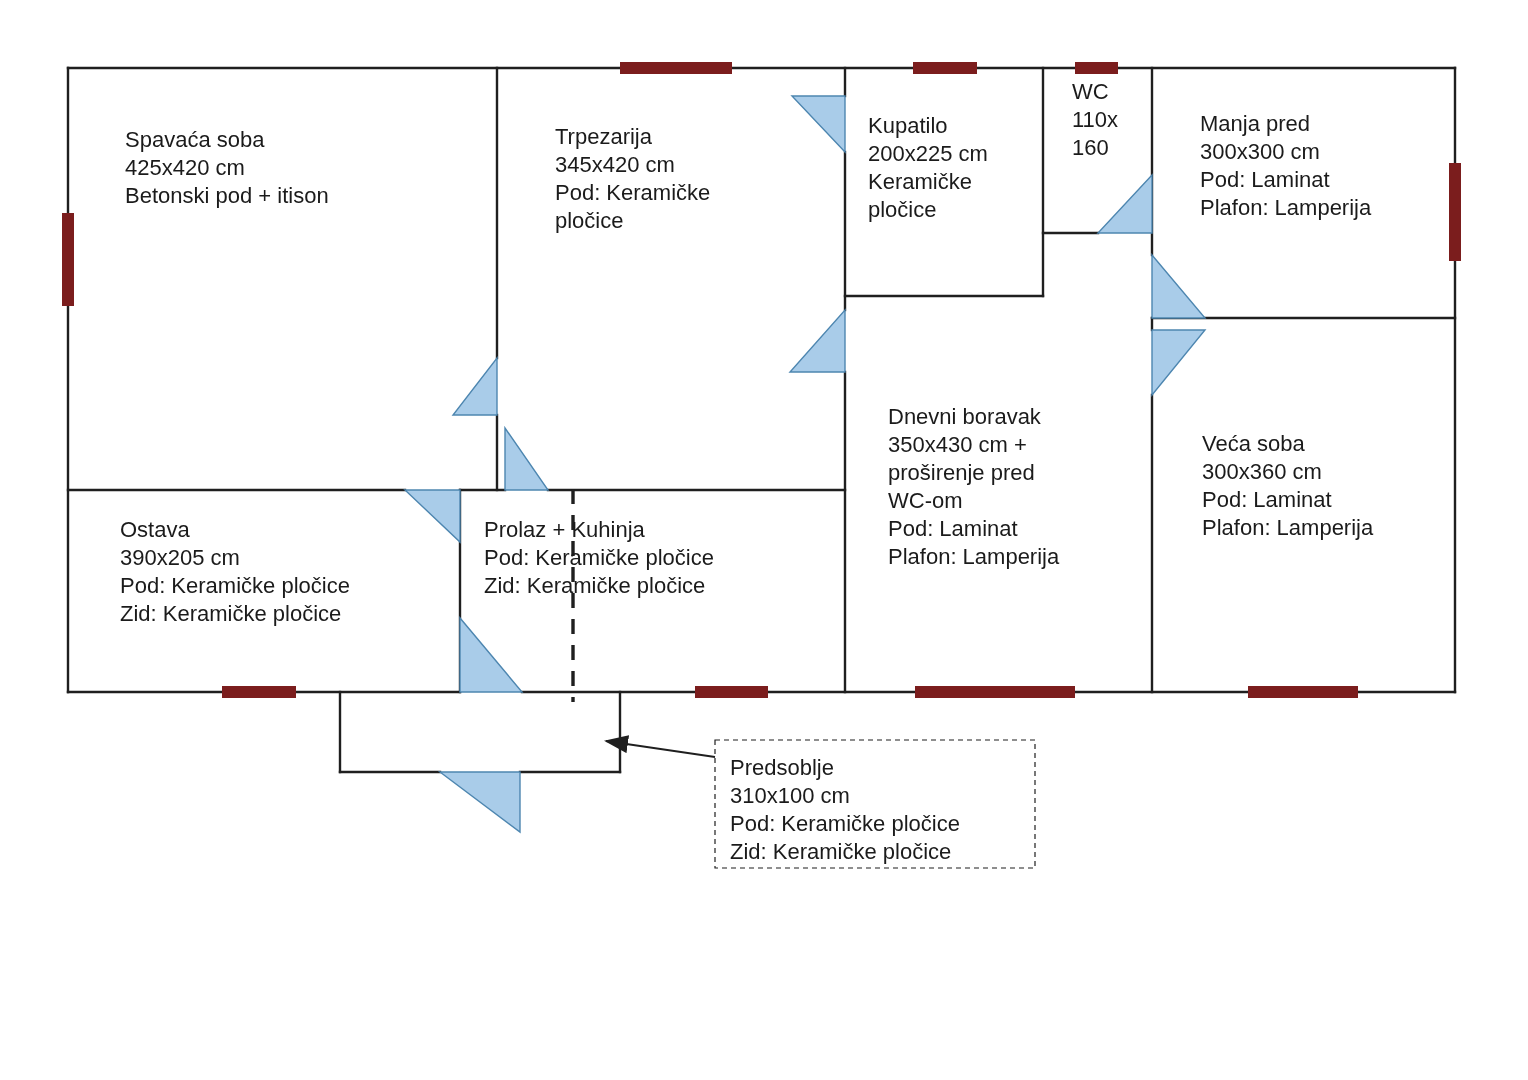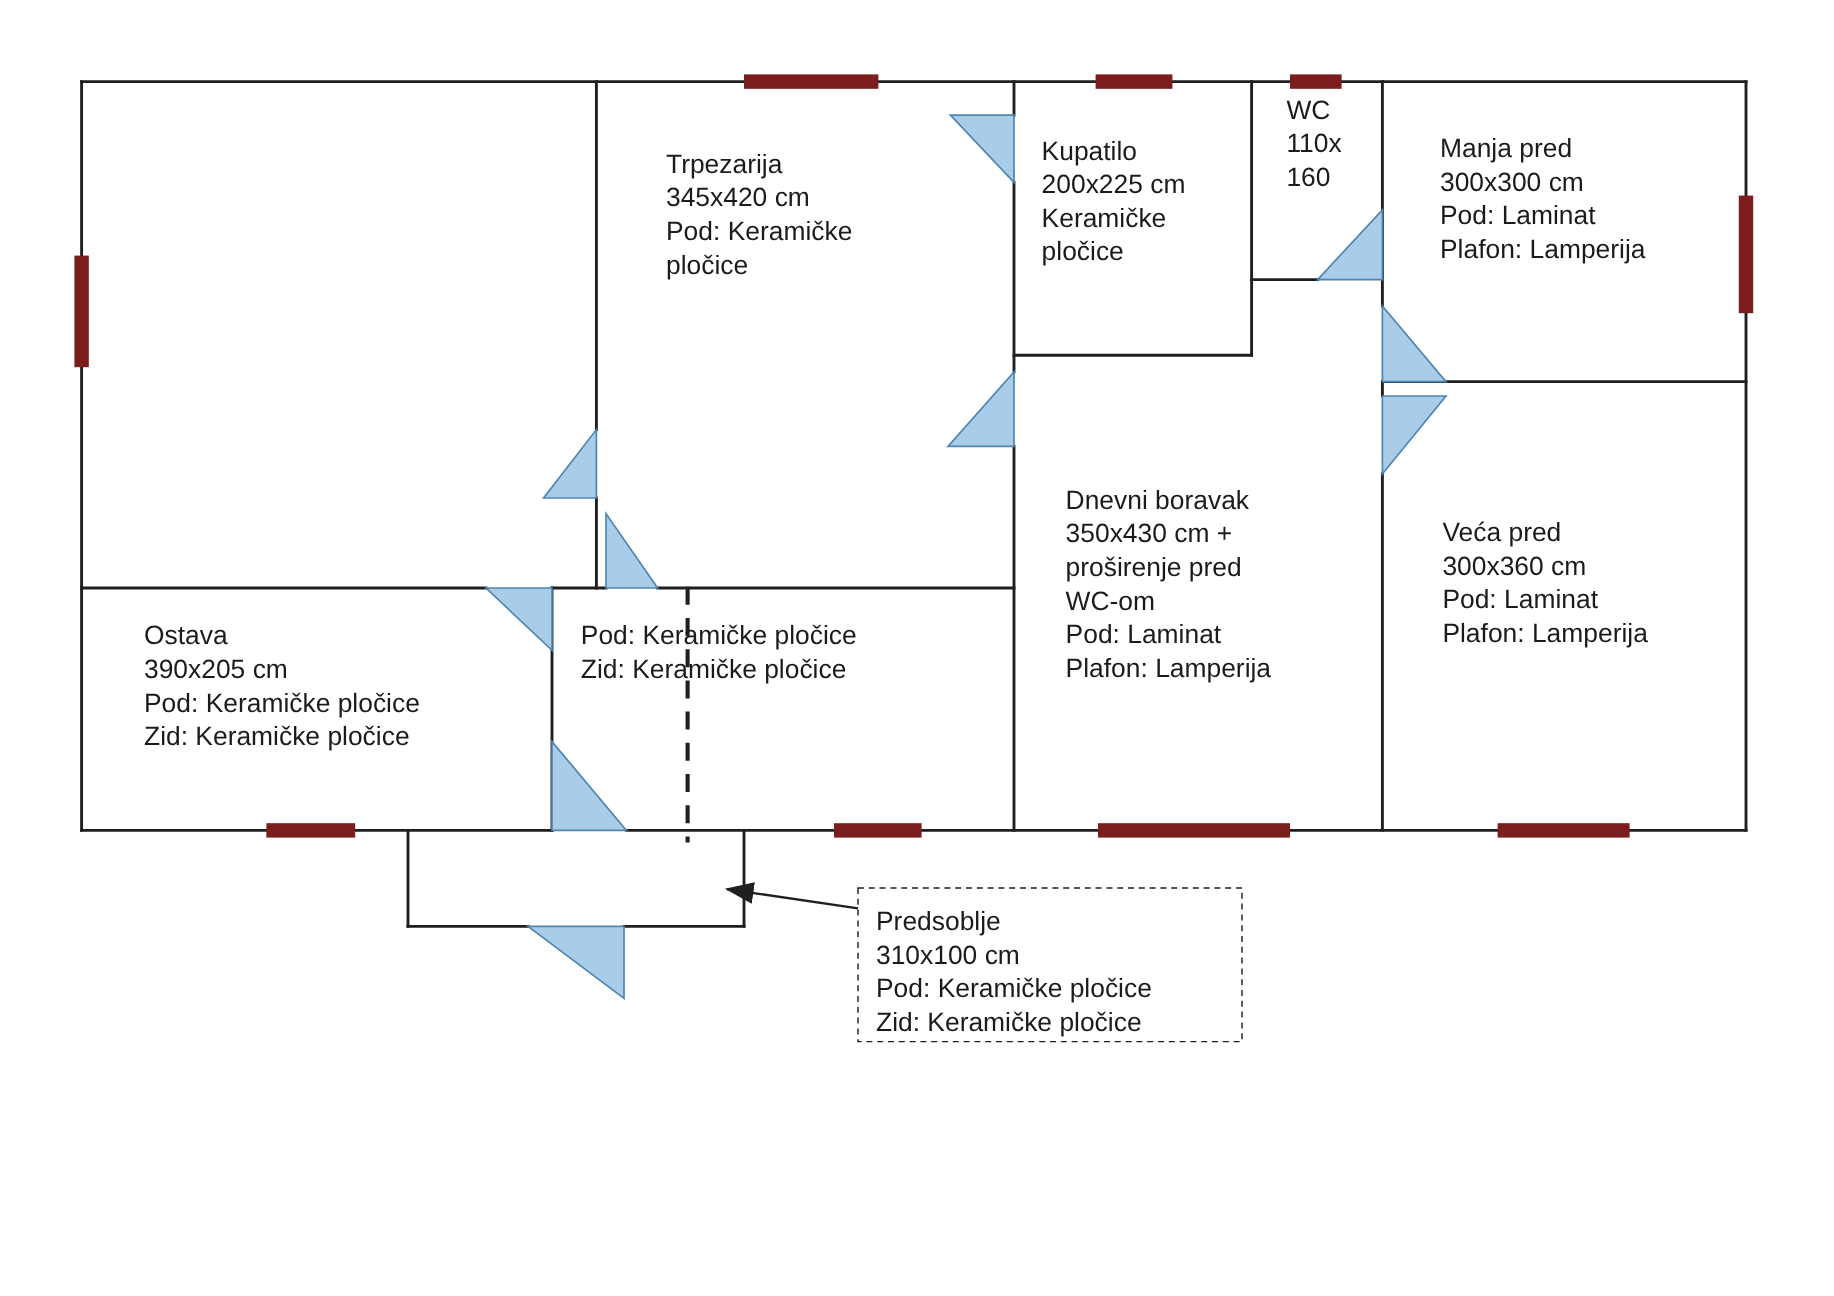--- a/index.html
+++ b/index.html
@@ -118,20 +118,25 @@
       <polygon class="door" points="440,772 520,772 520,832"></polygon>
     </g>
 
     <line class="dash-line" x1="573" y1="489" x2="573" y2="702"></line>
 
     <rect class="annot-box" x="715" y="740" width="320" height="128"></rect>
 
     <line class="arrow" x1="715" y1="757" x2="606" y2="741" marker-end="url(#arrowhead)"></line>
   </svg>
 
+  <div class="label" style="left:125px; top:126px">
+    <div>Spavaća soba</div>
+    <div>425x420 cm</div>
+    <div>Betonski pod + itison</div>
+  </div>
 
   <div class="label" style="left:555px; top:123px">
     <div>Trpezarija</div>
     <div>345x420 cm</div>
     <div>Pod: Keramičke</div>
     <div>pločice</div>
   </div>
 
   <div class="label" style="left:868px; top:112px">
     <div>Kupatilo</div>
@@ -156,34 +161,35 @@
   <div class="label" style="left:888px; top:403px">
     <div>Dnevni boravak</div>
     <div>350x430 cm +</div>
     <div>proširenje pred</div>
     <div>WC-om</div>
     <div>Pod: Laminat</div>
     <div>Plafon: Lamperija</div>
   </div>
 
   <div class="label" style="left:1202px; top:430px">
-    <div>Veća pred</div>
+    <div>Veća soba</div>
     <div>300x360 cm</div>
     <div>Pod: Laminat</div>
     <div>Plafon: Lamperija</div>
   </div>
 
   <div class="label" style="left:120px; top:516px">
     <div>Ostava</div>
     <div>390x205 cm</div>
     <div>Pod: Keramičke pločice</div>
     <div>Zid: Keramičke pločice</div>
   </div>
 
   <div class="label" style="left:484px; top:516px">
+    <div>Prolaz + Kuhinja</div>
     <div>Pod: Keramičke pločice</div>
     <div>Zid: Keramičke pločice</div>
   </div>
 
   <div class="label" style="left:730px; top:754px">
     <div>Predsoblje</div>
     <div>310x100 cm</div>
     <div>Pod: Keramičke pločice</div>
     <div>Zid: Keramičke pločice</div>
   </div>

